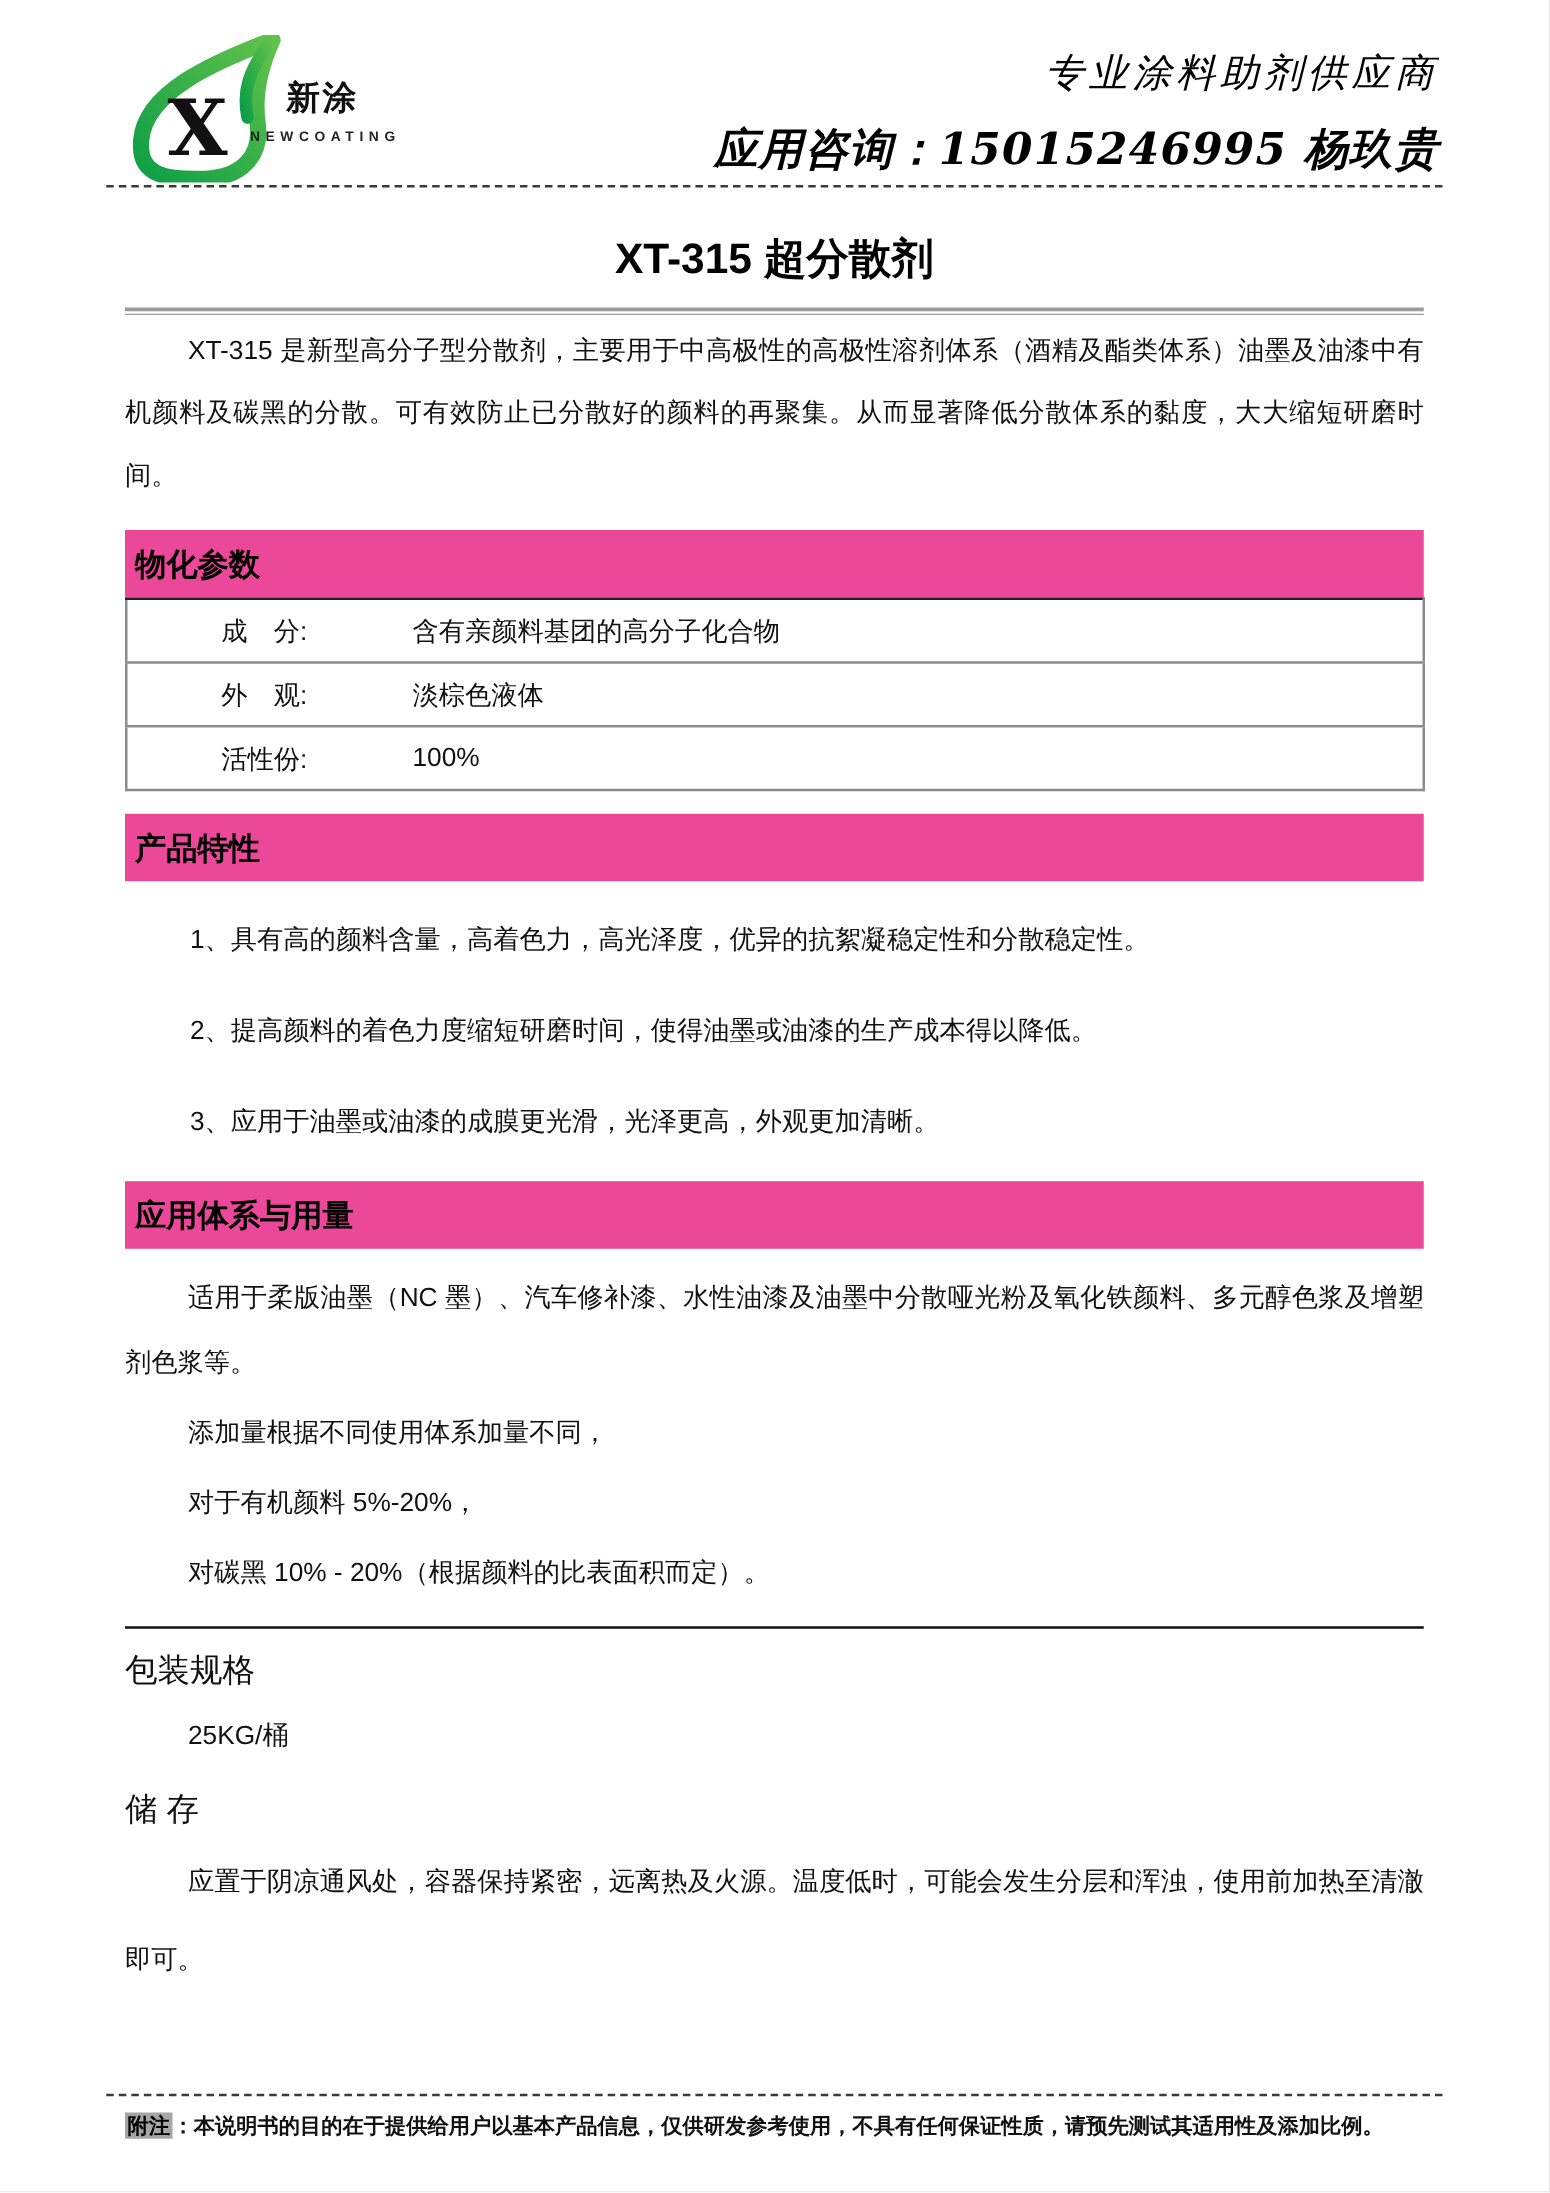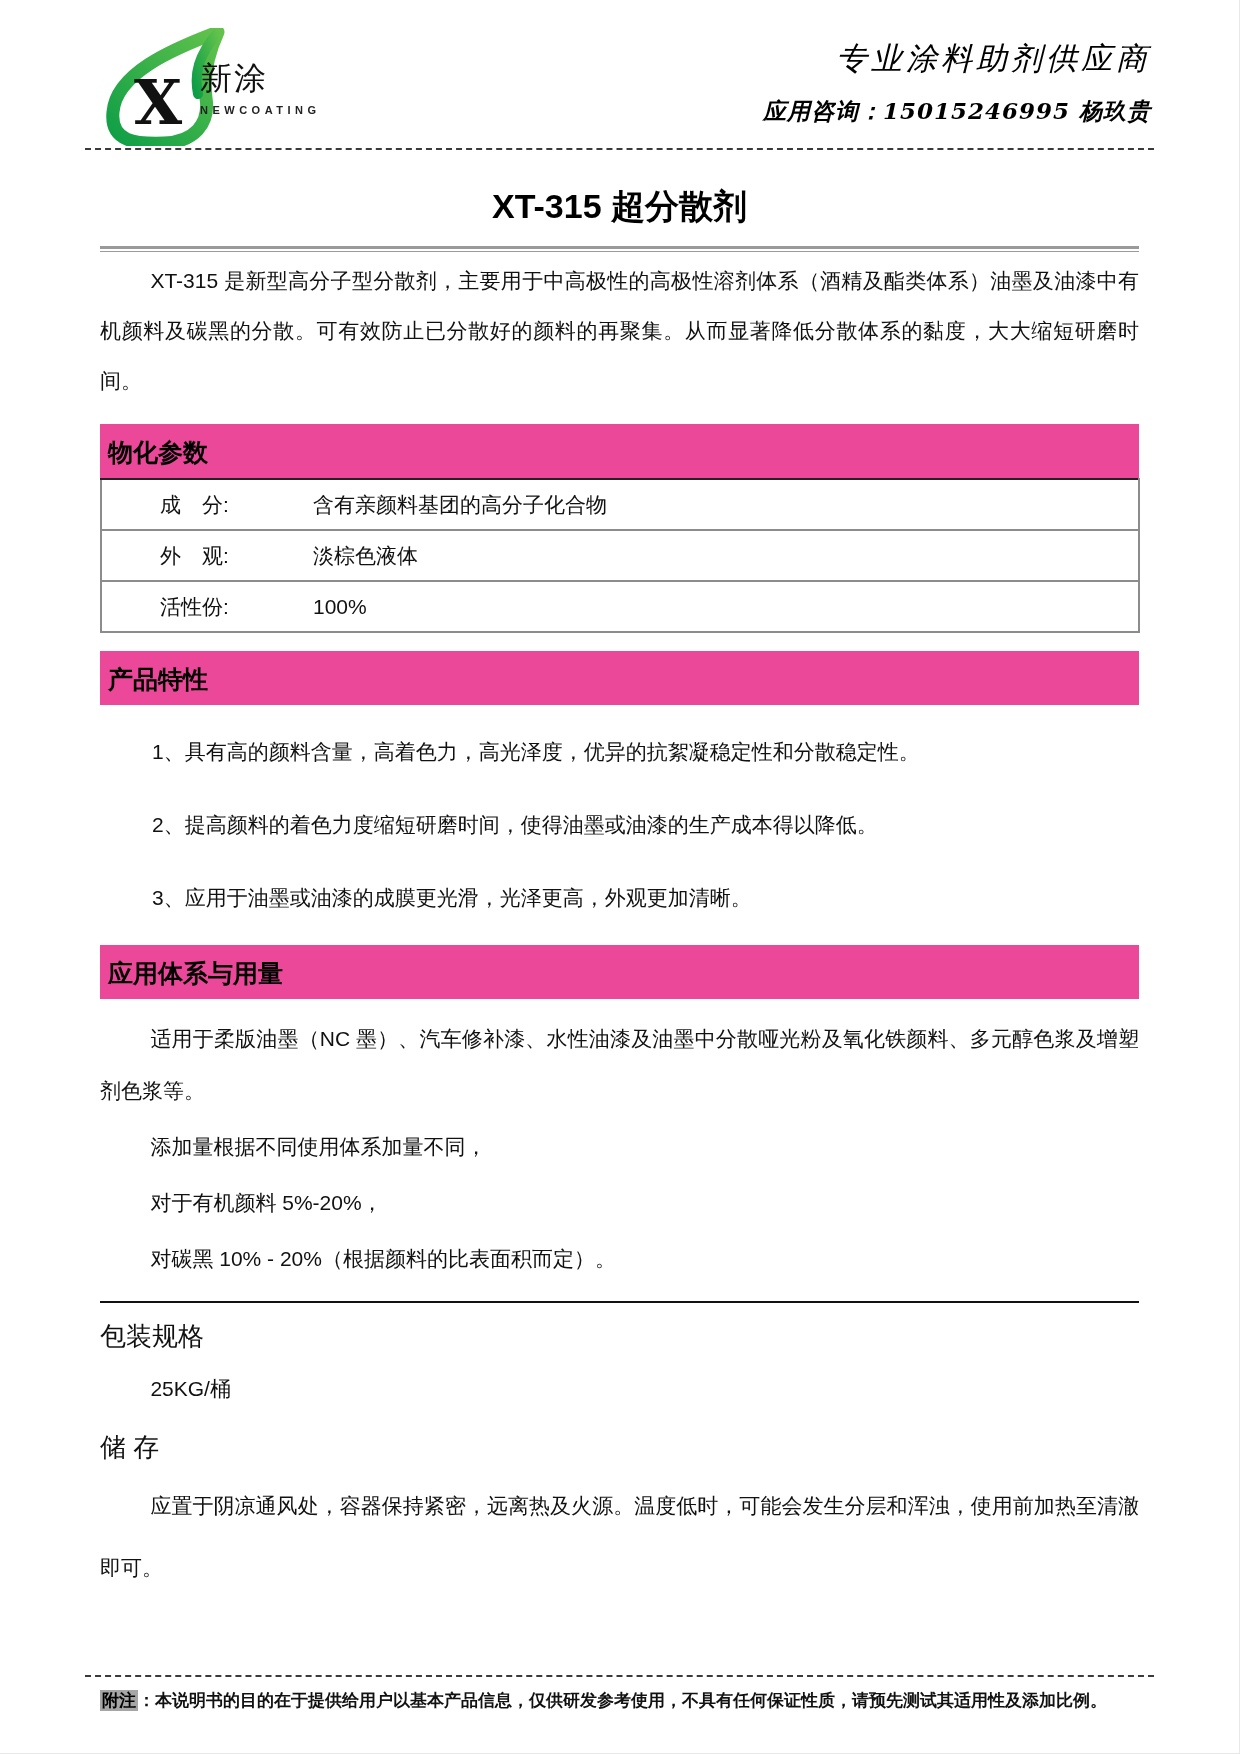--- a/index.html
+++ b/index.html
@@ -16,25 +16,25 @@
   }
 
   
   .header {
     display:flex; justify-content:space-between; align-items:flex-start;
     padding:26px 88px 0 98px; height:112px;
   }
   .logo { position:relative; width:300px; height:112px; }
   .logo svg { position:absolute; left:8px; top:2px; }
   .logo-text { position:absolute; left:102px; top:32px; }
-  .logo-cn { font-size:32px; font-weight:400; color:#111; letter-spacing:2px; line-height:40px; }
+  .logo-cn { font-size:27px; font-weight:700; color:#111; letter-spacing:2px; line-height:40px;margin-left:29px; }
   .logo-sub { font-size:11px; font-weight:700; color:#222; letter-spacing:4.5px; margin-top:6px; }
   .header-right { text-align:right; padding-top:12px; font-family:"DejaVu Serif", serif; }
   .tagline { font-size:31px; font-weight:400; font-style:italic; color:#000; letter-spacing:4px; }
-  .contact { font-size:23px; font-weight:700; font-style:italic; color:#000; margin-top:16px; letter-spacing:1px; }
+  .contact { font-size:35px; font-weight:700; font-style:italic; color:#000; margin-top:16px; letter-spacing:1px; }
 
   .dashed { border:none; border-top:2px dashed #3a3a3a; margin:10px 85px 0 85px; }
 
   
   .doc-title { margin:34px 100px 0 100px; text-align:center; font-size:34px; font-weight:800; color:#000; }
   .title-divider {
     margin:16px 100px 0 100px; height:2px;
     border-top:3px solid #9a9a9a; border-bottom:1px solid #9a9a9a;
   }
 
@@ -54,21 +54,21 @@
   .section-bar.tight { }
 
   
   .param-table {
     margin:0 100px; border-collapse:collapse; width:1040px;
     border-left:2px solid #8c8c8c; border-right:2px solid #8c8c8c;
     border-top:2px solid #222; border-bottom:2px solid #8c8c8c;
   }
   .param-table td { border-bottom:2px solid #8c8c8c; height:47px; font-size:21px; color:#111; }
   .param-table tr:last-child td { border-bottom:none; }
-  .param-table td.lbl { width:150px; padding-left:58px; }
+  .param-table td.lbl { width:150px; padding-left:75px; }
   .param-table td.val { padding-left:2px; }
 
   
   .feature-list { margin:14px 100px 0 100px; }
   .feature-item { font-size:21px; line-height:52px; padding-left:52px; color:#111; }
 
   
   .black-rule { margin:16px 100px 0 100px; border-top:2px solid #111; }
   .plain-heading { margin:16px 100px 0 100px; font-size:26px; font-weight:400; color:#111; }
 

